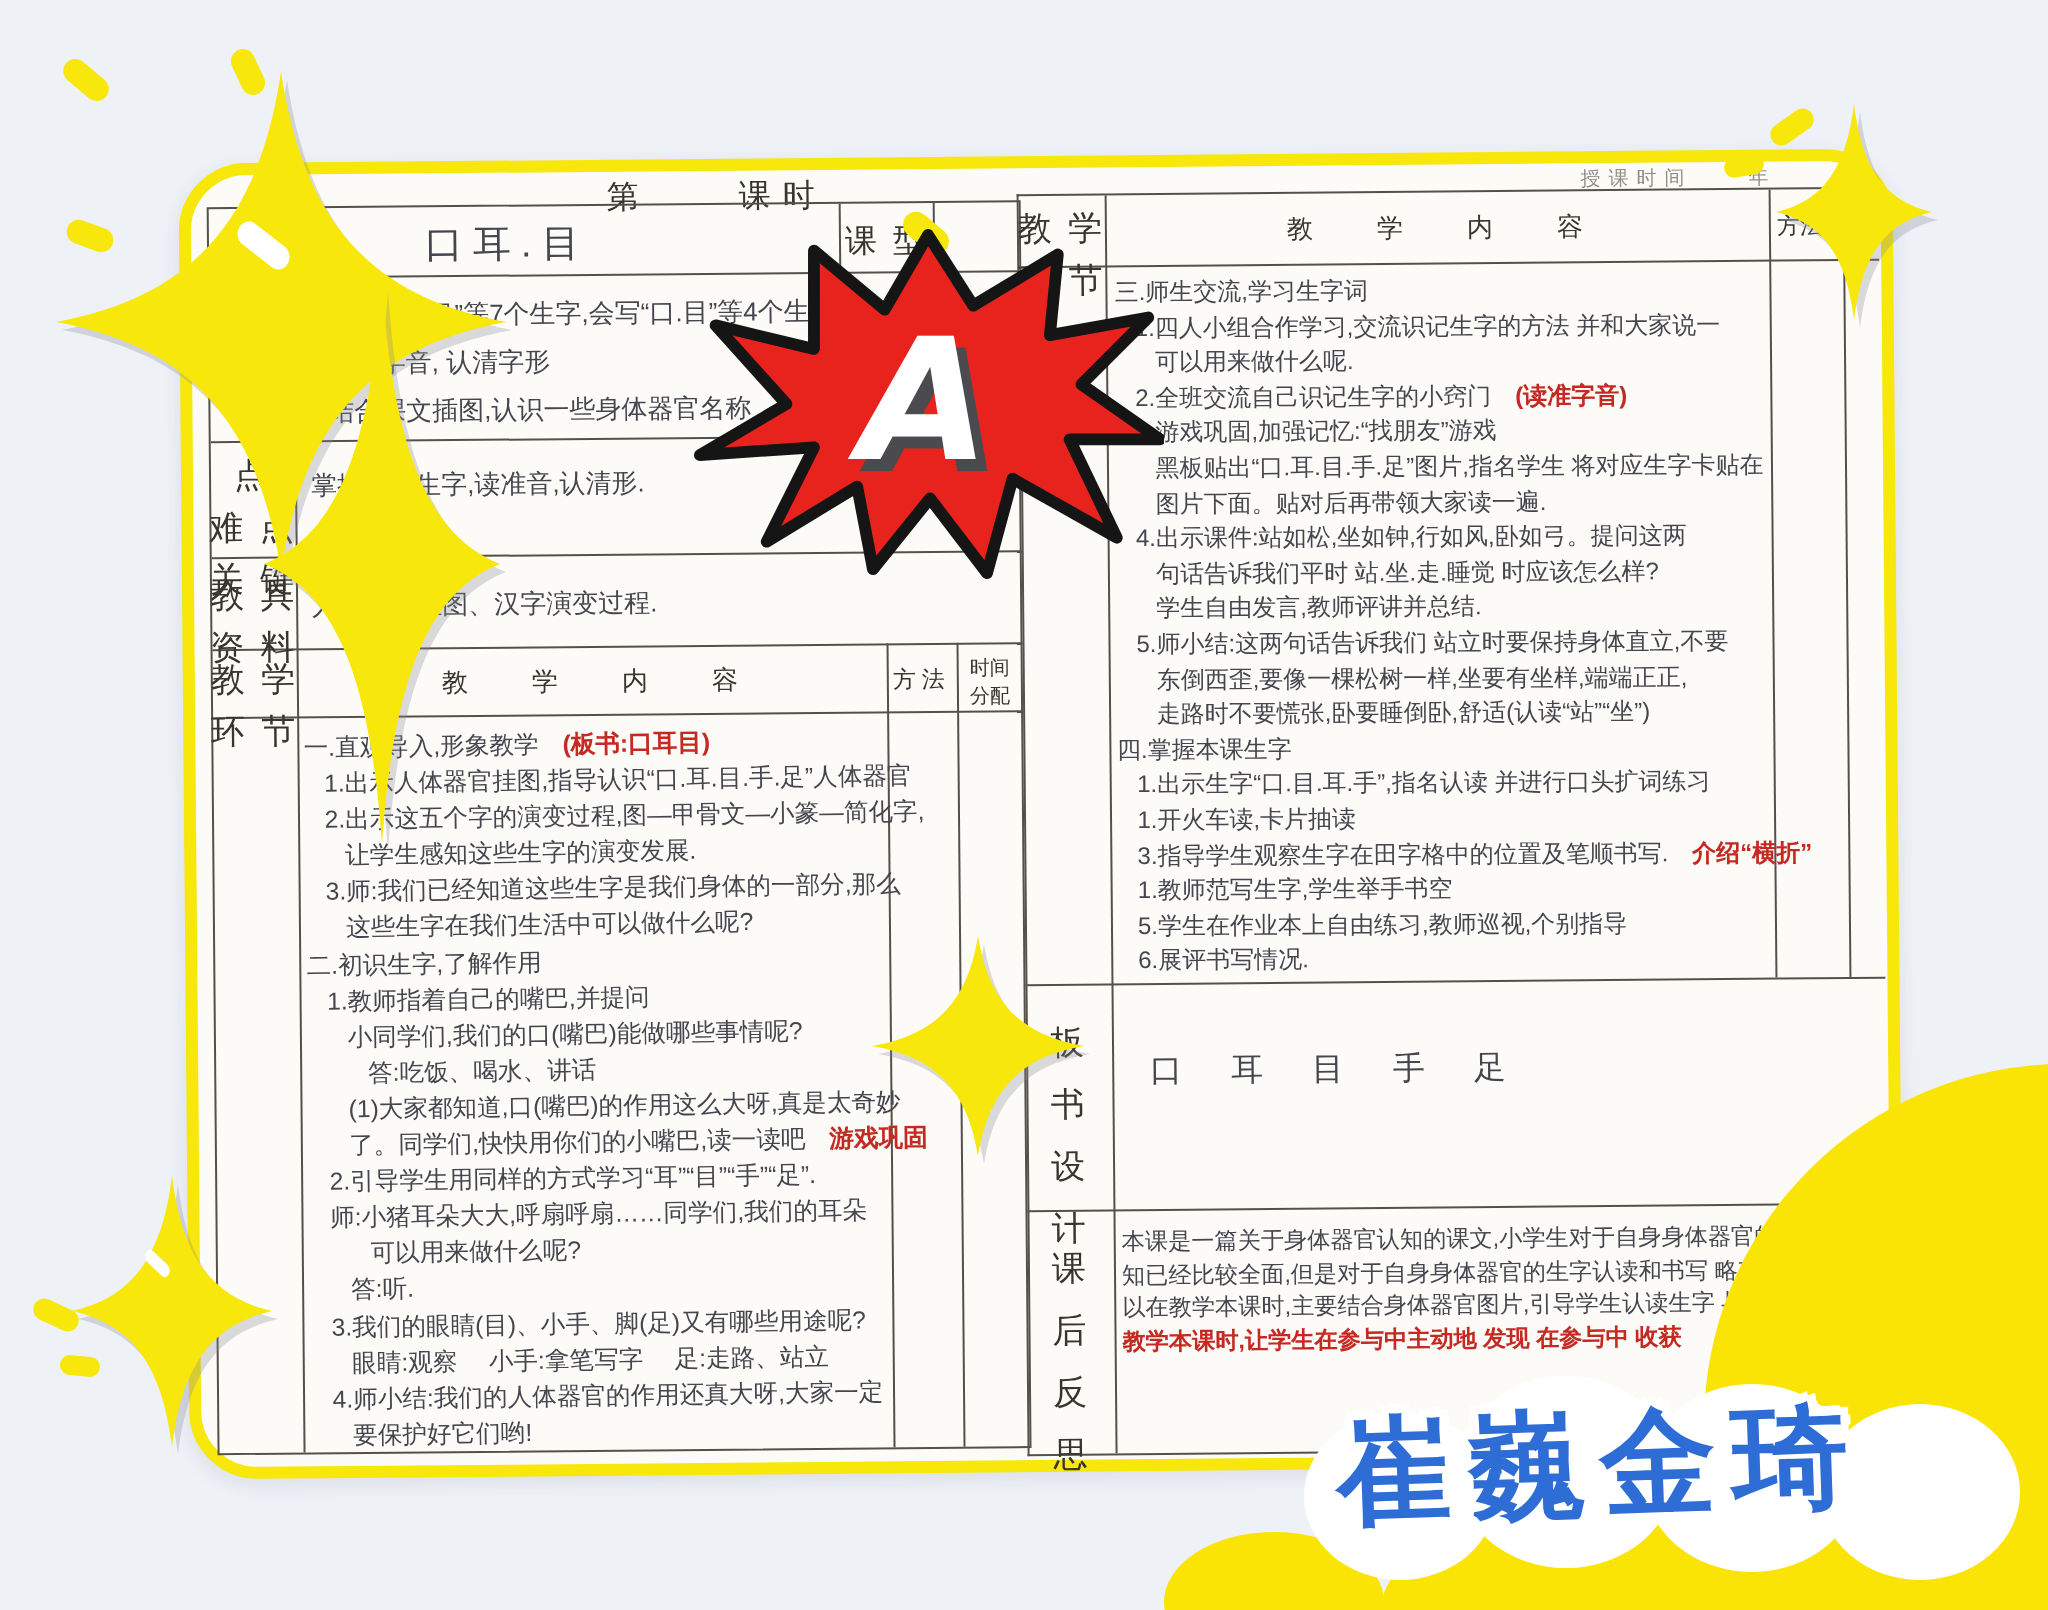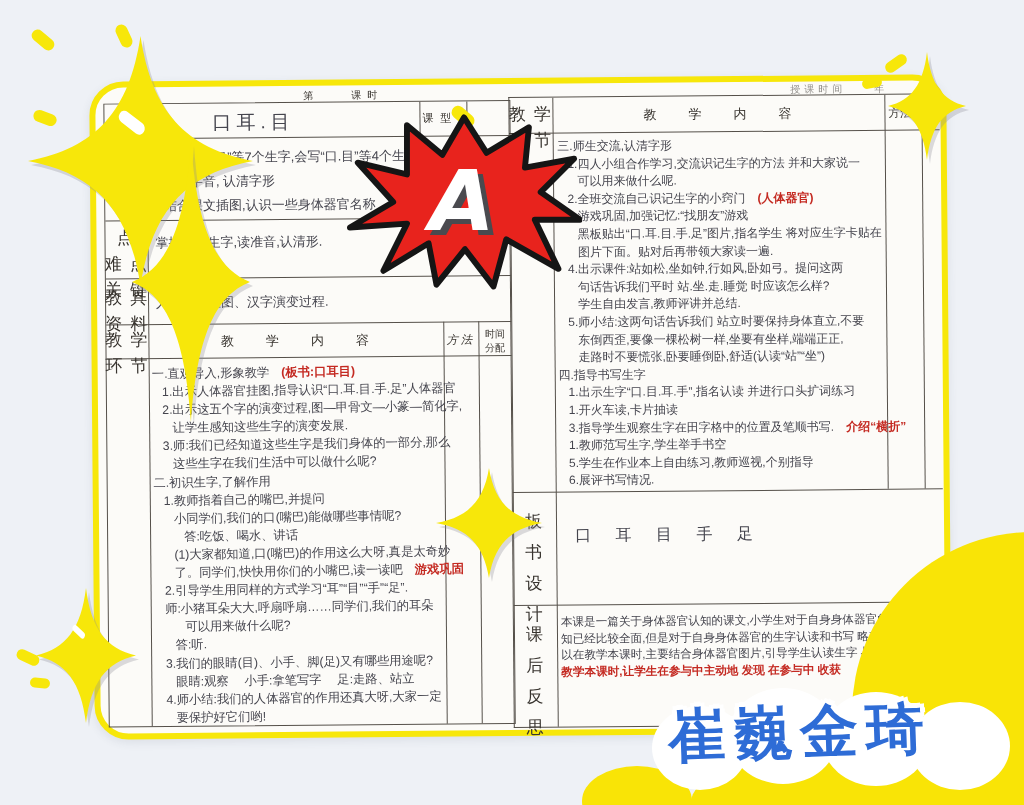--- a/index.html
+++ b/index.html
@@ -34,37 +34,37 @@
                  0 -5px 0 #fff,0 5px 0 #fff,-5px 0 0 #fff,5px 0 0 #fff;}
   .lines{position:absolute;}
 </style>
 </head>
 <body>
 
 <div class="canvas">
 
   <div class="sheet">
 
-    <div class="printed" style="position:absolute;left:208px;top:3px;font-size:10px;letter-spacing:6px;">第　　课时</div>
+    <div class="printed" style="position:absolute;left:208px;top:3px;font-size:16px;letter-spacing:6px;">第　　课时</div>
     <div class="printed" style="position:absolute;left:695px;top:1px;font-size:10px;letter-spacing:4px;opacity:.55;">授课时间　　年</div>
 
     <div class="tbl" style="left:8px;top:16px;width:405px;height:622px;">
       <div class="hl" style="top:34px;"></div>
       <div class="hl" style="top:116px;"></div>
       <div class="hl" style="top:174px;"></div>
       <div class="hl" style="top:220px;"></div>
       <div class="hl" style="top:254px;"></div>
       <div class="vl" style="left:42px;top:34px;bottom:0;"></div>
       <div class="vl" style="left:315px;top:0;height:34px;"></div>
       <div class="vl" style="left:362px;top:0;height:34px;"></div>
       <div class="vl" style="left:337px;top:220px;bottom:0;"></div>
       <div class="vl" style="left:372px;top:220px;bottom:0;"></div>
 
       <div class="cell hand title-hand" style="left:108px;top:6px;">口耳.目</div>
-      <div class="cell printed" style="left:318px;top:9px;font-size:11px;letter-spacing:2px;">课 型</div>
+      <div class="cell printed" style="left:318px;top:9px;font-size:16px;letter-spacing:2px;">课 型</div>
 
       <div class="cell plabel printed" style="left:0;top:40px;width:42px;">
 
       <div>的</div>
           <div>求</div>
         </div>
       <div class="cell lines hand" style="left:48px;top:42px;font-size:13px;line-height:24px;">
 
       <div class="cline"><span>1.认“口.耳.目”等7个生字,会写“口.目”等4个生字</span></div>
           <div class="cline"><span>2.读准字音, 认清字形</span></div>
@@ -85,21 +85,21 @@
           <div>资 料</div>
         </div>
       <div class="cell hand" style="left:50px;top:190px;font-size:13px;">人体器官挂图、汉字演变过程.</div>
 
       <div class="cell plabel printed" style="left:0;top:224px;width:42px;">
 
       <div>教 学</div>
           <div>环 节</div>
         </div>
       <div class="cell hdrrow printed" style="left:42px;top:224px;width:295px;height:28px;">教　　学　　内　　容</div>
-      <div class="cell printed" style="left:340px;top:231px;font-size:11.5px;font-style:italic;">方 法</div>
+      <div class="cell printed" style="left:340px;top:231px;font-size:11.5px;">方 法</div>
       <div class="cell plabel printed" style="left:372px;top:226px;width:33px;gap:0;">
 
       <div style="font-size:10px;letter-spacing:0;">时间</div>
           <div style="font-size:10px;letter-spacing:0;">分配</div>
         </div>
 
       <div class="cell lines hand" style="left:46px;top:260px;font-size:12.3px;line-height:18.1px;transform:rotate(-0.3deg);">
 
       <div class="cline"><span>一.直观导入,形象教学</span><span class="red">(板书:口耳目)</span></div>
           <div class="cline" style="padding-left: 10px;"><span>1.出示人体器官挂图,指导认识“口.耳.目.手.足”人体器官</span></div>
@@ -140,34 +140,34 @@
       <div class="cell hdrrow printed" style="left:43px;top:4px;width:332px;height:28px;">教　　学　　内　　容</div>
       <div class="cell printed" style="left:379px;top:11px;font-size:11.5px;">方法</div>
       <div class="cell plabel printed" style="left:412px;top:6px;width:18px;gap:0;overflow:hidden;">
 
       <div style="font-size:10px;letter-spacing:0;">分</div>
           <div style="font-size:10px;letter-spacing:0;">配</div>
         </div>
 
       <div class="cell lines hand" style="left:47px;top:41px;font-size:12px;line-height:17.6px;transform:rotate(0.2deg);">
 
-      <div class="cline"><span>三.师生交流,认清字形</span></div>
+      <div class="cline"><span>三.师生交流,学习生字词</span></div>
           <div class="cline" style="padding-left: 10px;"><span>1.四人小组合作学习,交流识记生字的方法 并和大家说一</span></div>
           <div class="cline" style="padding-left: 20px;"><span>可以用来做什么呢.</span></div>
-          <div class="cline" style="padding-left: 10px;"><span>2.全班交流自己识记生字的小窍门</span><span class="red">(人体器官)</span></div>
+          <div class="cline" style="padding-left: 10px;"><span>2.全班交流自己识记生字的小窍门</span><span class="red">(读准字音)</span></div>
           <div class="cline" style="padding-left: 10px;"><span>3.游戏巩固,加强记忆:“找朋友”游戏</span></div>
           <div class="cline" style="padding-left: 20px;"><span>黑板贴出“口.耳.目.手.足”图片,指名学生 将对应生字卡贴在</span></div>
           <div class="cline" style="padding-left: 20px;"><span>图片下面。贴对后再带领大家读一遍.</span></div>
           <div class="cline" style="padding-left: 10px;"><span>4.出示课件:站如松,坐如钟,行如风,卧如弓。提问这两</span></div>
           <div class="cline" style="padding-left: 20px;"><span>句话告诉我们平时 站.坐.走.睡觉 时应该怎么样?</span></div>
           <div class="cline" style="padding-left: 20px;"><span>学生自由发言,教师评讲并总结.</span></div>
           <div class="cline" style="padding-left: 10px;"><span>5.师小结:这两句话告诉我们 站立时要保持身体直立,不要</span></div>
           <div class="cline" style="padding-left: 20px;"><span>东倒西歪,要像一棵松树一样,坐要有坐样,端端正正,</span></div>
           <div class="cline" style="padding-left: 20px;"><span>走路时不要慌张,卧要睡倒卧,舒适(认读“站”“坐”)</span></div>
-          <div class="cline"><span>四.指导书写生字</span></div>
+          <div class="cline"><span>四.掌握本课生字</span></div>
           <div class="cline" style="padding-left: 10px;"><span>1.出示生字“口.目.耳.手”,指名认读 并进行口头扩词练习</span></div>
           <div class="cline" style="padding-left: 10px;"><span>1.开火车读,卡片抽读</span></div>
           <div class="cline" style="padding-left: 10px;"><span>3.指导学生观察生字在田字格中的位置及笔顺书写.</span><span class="red">介绍“横折”</span></div>
           <div class="cline" style="padding-left: 10px;"><span>1.教师范写生字,学生举手书空</span></div>
           <div class="cline" style="padding-left: 10px;"><span>5.学生在作业本上自由练习,教师巡视,个别指导</span></div>
           <div class="cline" style="padding-left: 10px;"><span>6.展评书写情况.</span></div>
         </div>
 
       <div class="cell plabel printed" style="left:0;top:412px;width:43px;gap:8px;">
 

